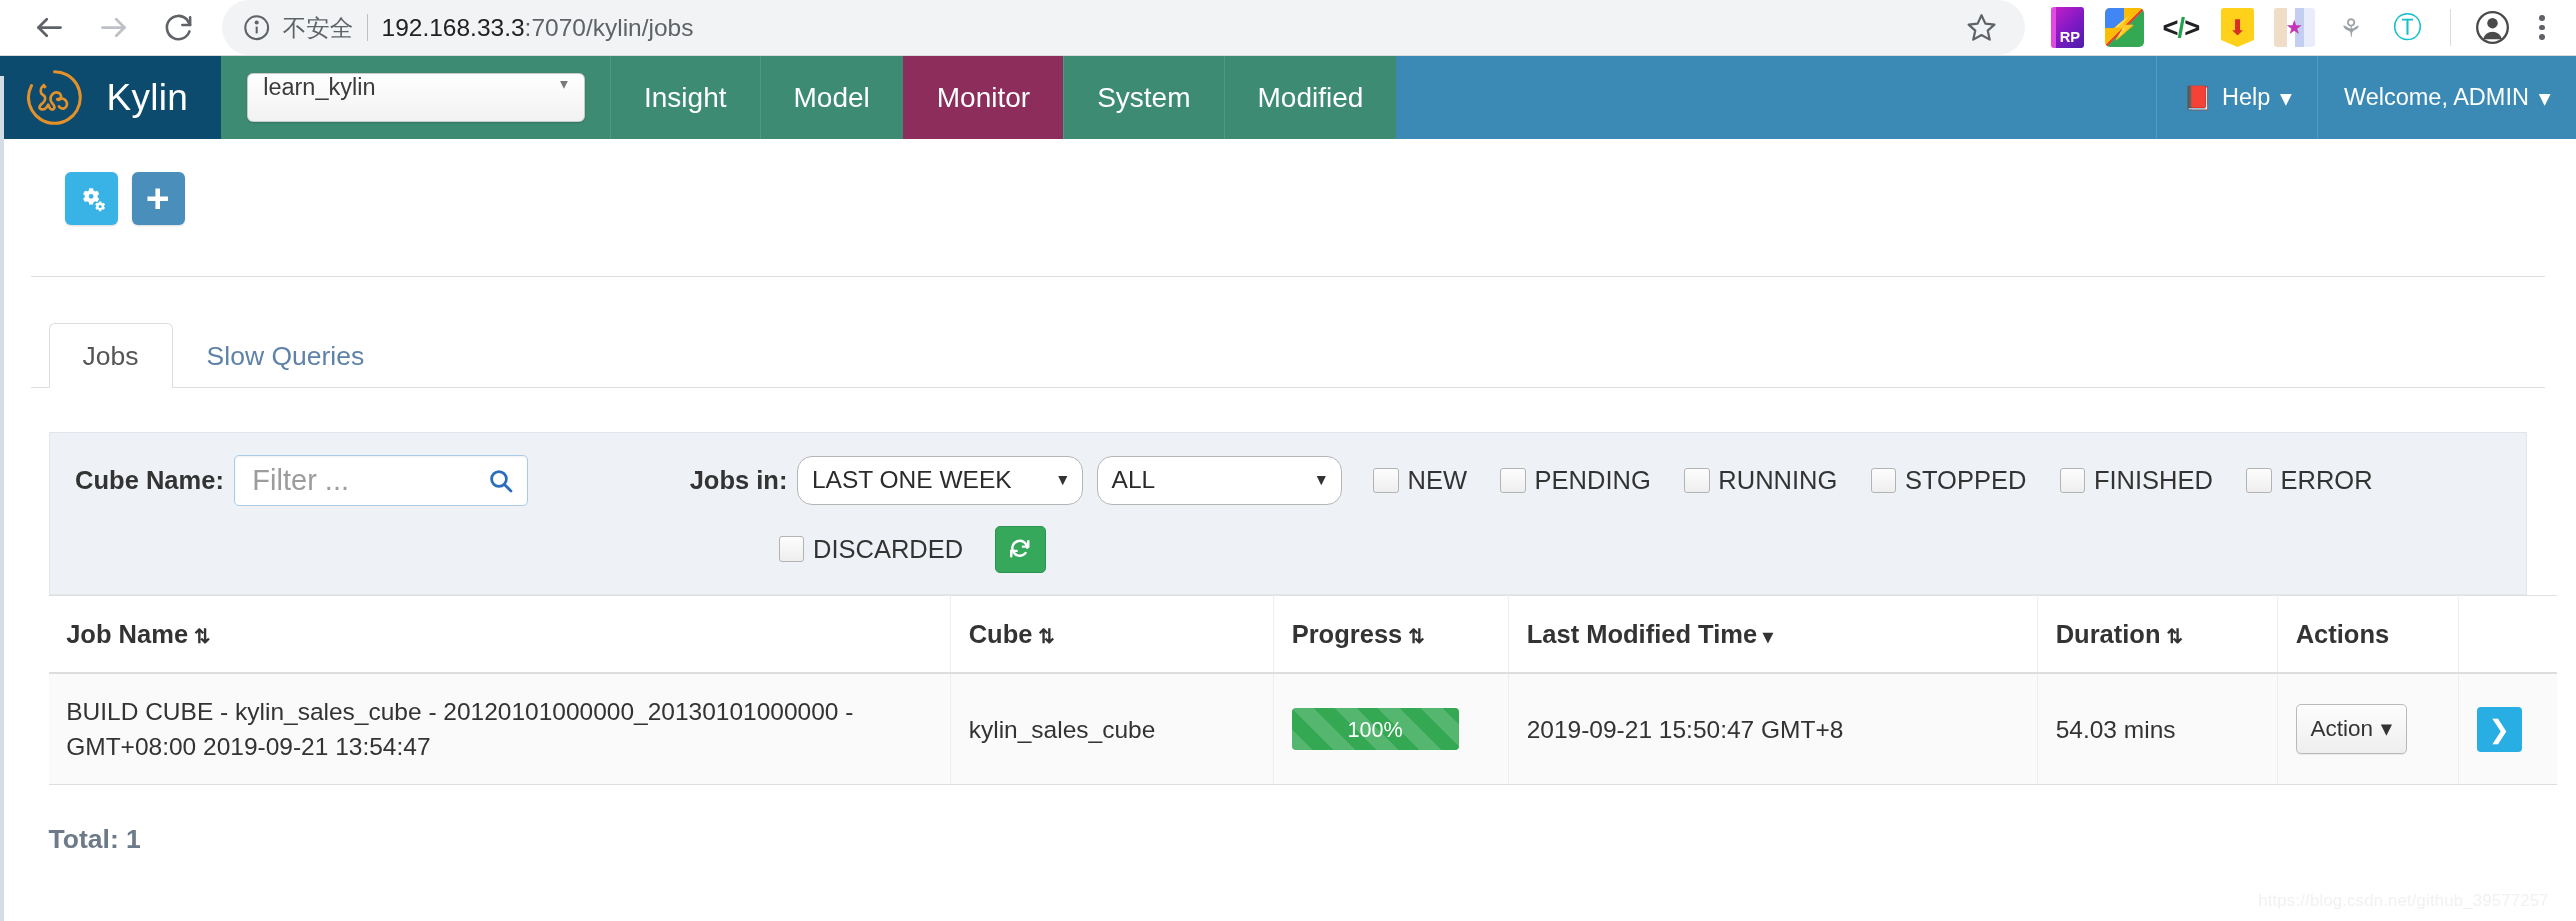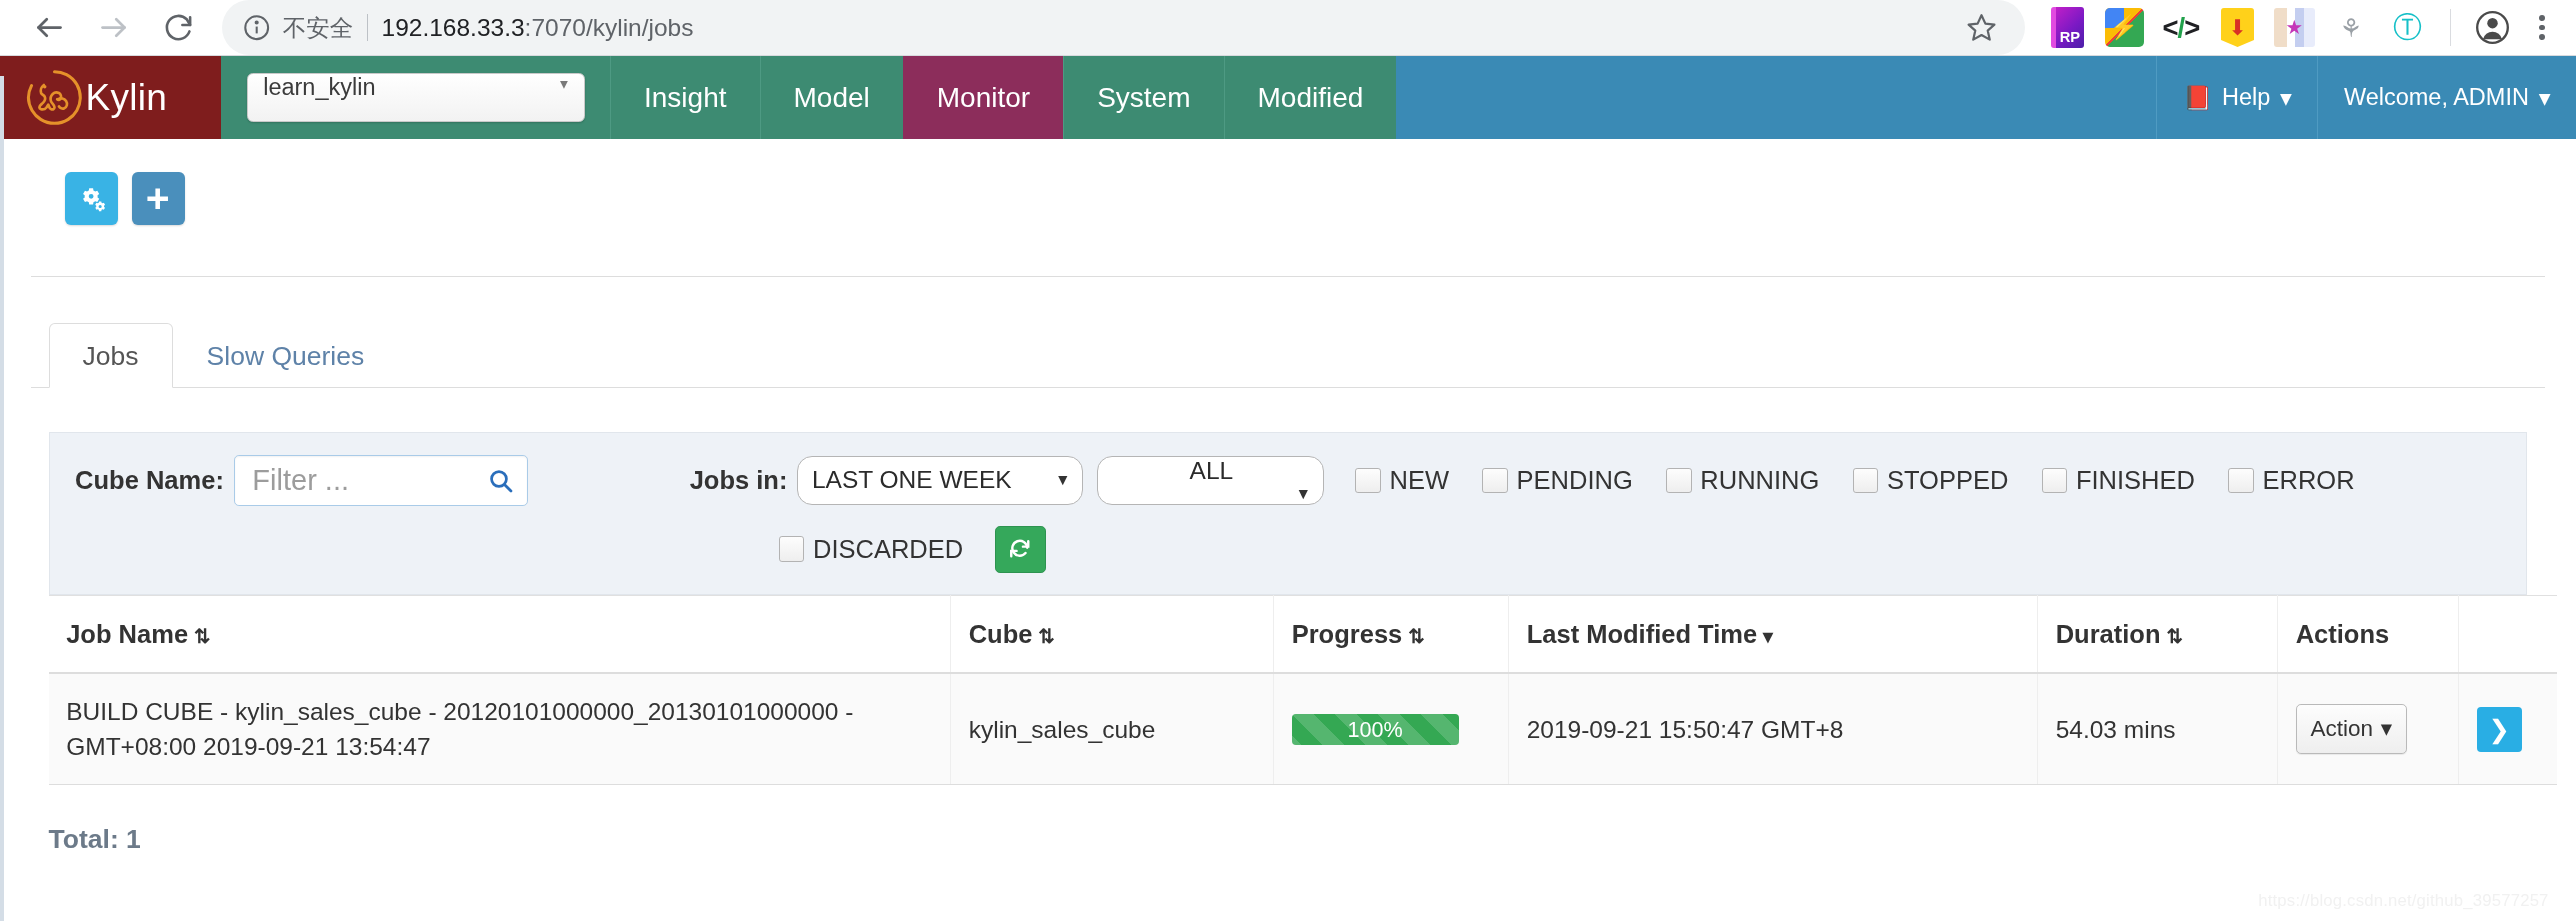--- a/index.html
+++ b/index.html
@@ -118,23 +118,23 @@
   
   .kylin-nav {
     height: 83px;
     background: #3a8ab5;
     display: flex;
     align-items: stretch;
     color: #fff;
   }
   .brand {
     width: 221px;
-    display: flex; align-items: center; gap: 3px;
+    display: flex; align-items: center; gap: 24px;
     padding-left: 25.5px;
-    background: #7f1d1d;
+    background: #0c4a6e;
   }
   .brand-logo { width: 57px; height: 57px; flex: 0 0 auto; }
   .brand-title { font-size: 37px; color: #fff; font-weight: normal; letter-spacing: 0.3px; }
 
   .proj-wrap {
     background: #3d8b72;
     display: flex; align-items: center;
     padding: 0 25.5px;
   }
   .proj-select {
@@ -263,21 +263,21 @@
     border: 1px solid #b5b5b5;
     background: #fff;
     border-radius: 15px;
     display: flex; align-items: center;
     padding: 0 11.8px 0 13.7px;
     font-size: 24.5px; color: #2b2b2b;
     margin-right: 13.7px;
   }
   .sel .caret { margin-left: auto; padding-left: 21.6px; font-size: 15.7px; color: #333; }
   .sel-week { width: 286px; }
-  .sel-all { width: 227px; flex-direction: column; }
+  .sel-all { width: 245px; }
 
   .cb-group { display: flex; align-items: center; gap: 8.8px; margin-left: 17.6px; }
   .cb {
     width: 25.5px; height: 25.5px;
     border: 1px solid #b3b3b3;
     background: linear-gradient(#fdfdfd,#eeeeee);
     border-radius: 2.9px;
     flex: 0 0 auto;
   }
   .cb-label { font-size: 25.5px; color: #333; margin-right: 15.7px; white-space: nowrap; }
@@ -325,21 +325,21 @@
     border-bottom: 1px solid #dddddd;
     border-right: 1px solid #eeeeee;
     vertical-align: middle;
     line-height: 1.45;
     background: #fafafa;
   }
   .jobs-table td:last-child { border-right: 0; }
 
   .progress-outer { width: 167px; }
   .progress-bar {
-    height: 31px;
+    height: 42px;
     border-radius: 3.9px;
     background-color: #34a853;
     background-image: linear-gradient(45deg,
       rgba(255,255,255,.16) 25%, transparent 25%,
       transparent 50%, rgba(255,255,255,.16) 50%,
       rgba(255,255,255,.16) 75%, transparent 75%, transparent);
     background-size: 43px 43px;
     color: #fff;
     font-size: 21.6px;
     display: flex; align-items: center; justify-content: center;

